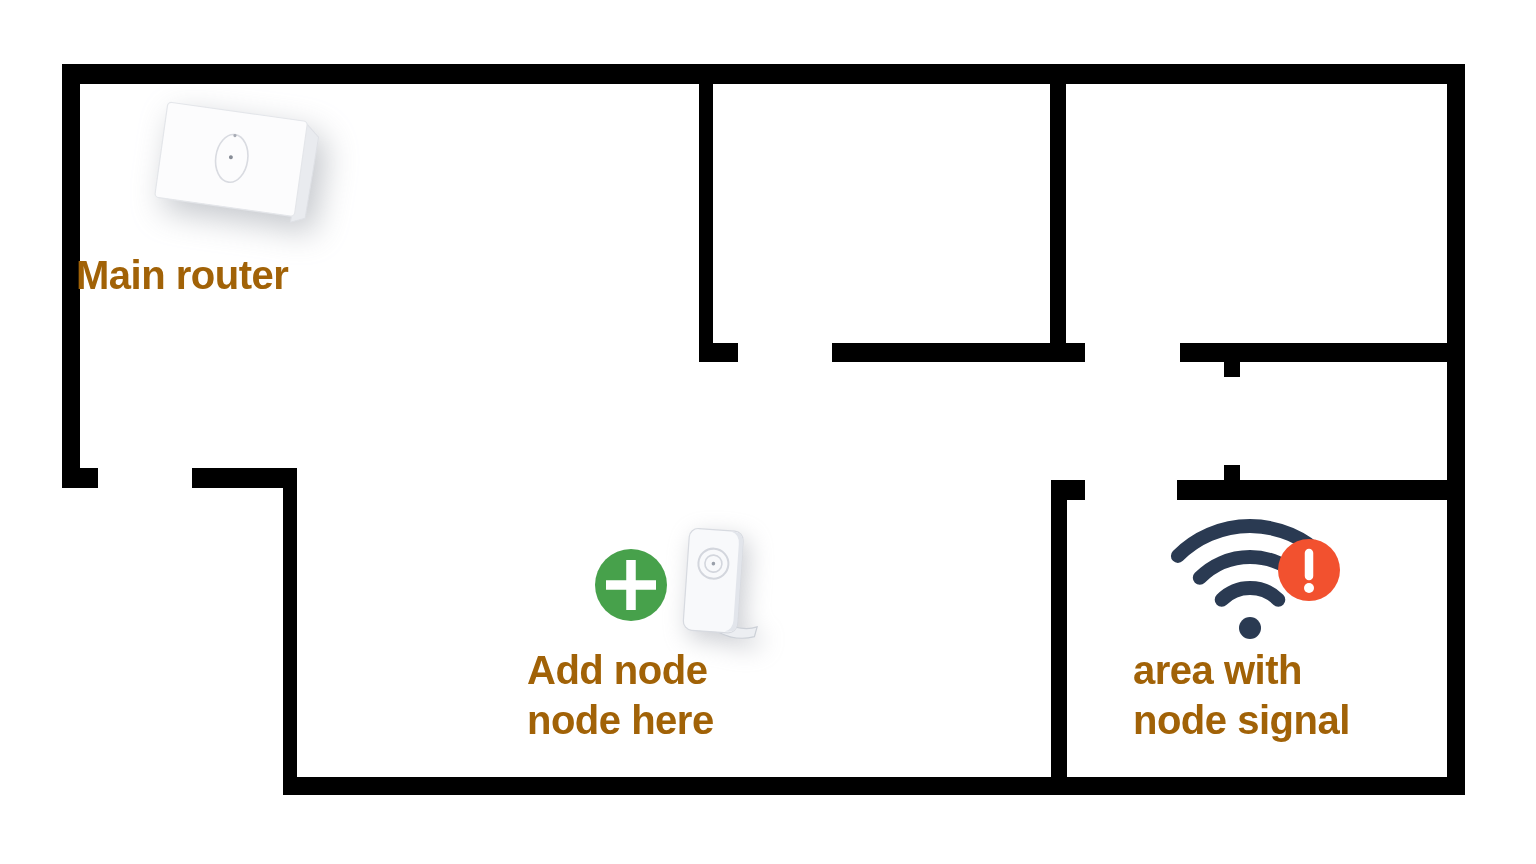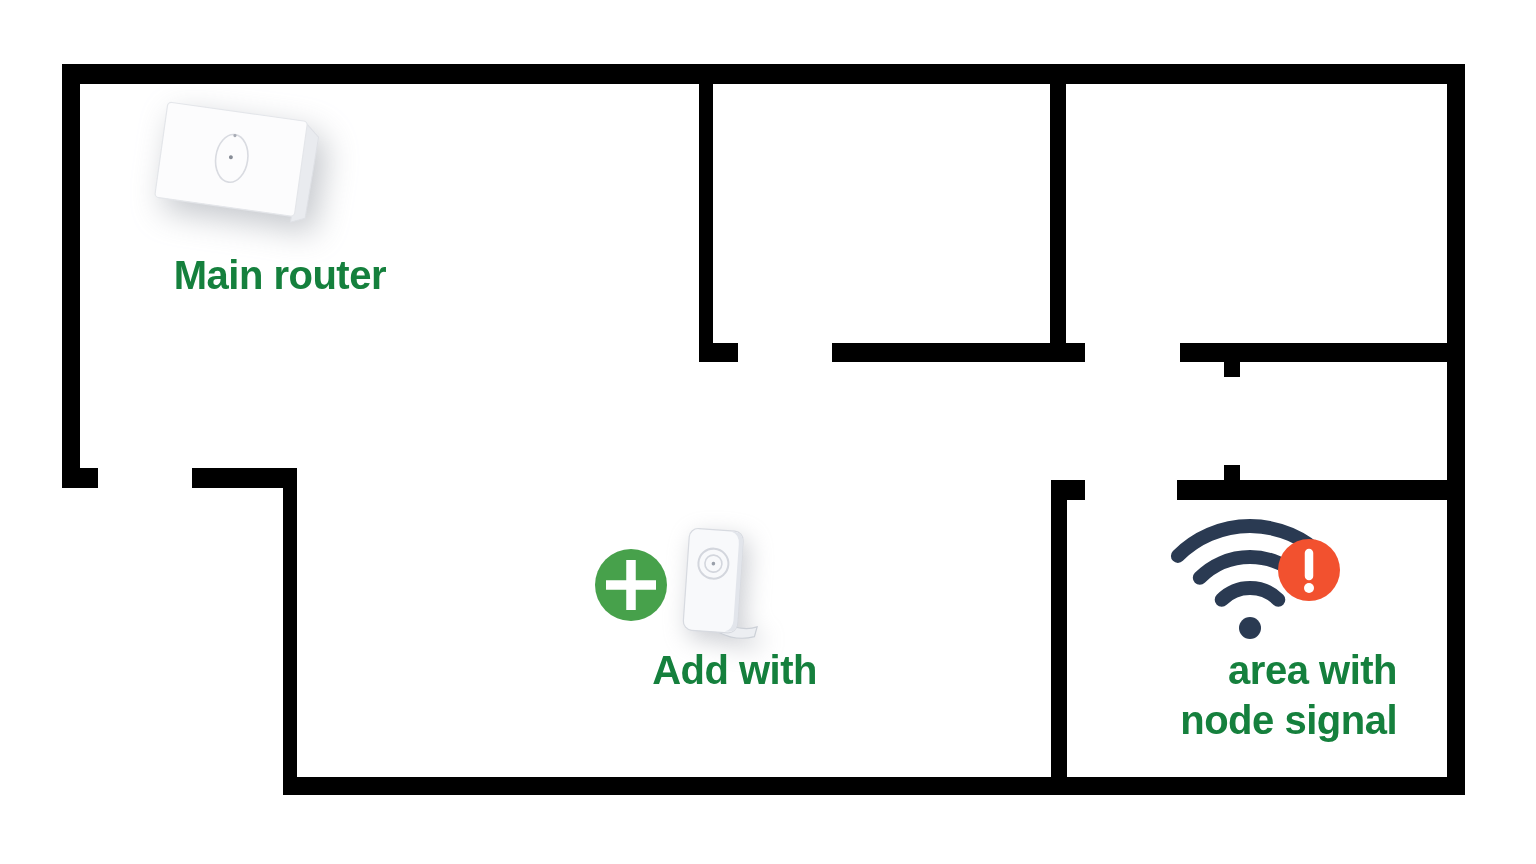--- a/index.html
+++ b/index.html
@@ -14,22 +14,22 @@
     background: #ffffff;
     overflow: hidden;
     font-family: "Liberation Sans", "DejaVu Sans", sans-serif;
   }
   .wall {
     position: absolute;
     background: #000000;
   }
   .label {
     position: absolute;
-    text-align: right;
-    color: #15803d;
+    text-align: left;
+    color: #a16207;
     font-weight: 800;
     font-size: 40px;
     line-height: 50px;
     letter-spacing: -0.5px;
     white-space: nowrap;
   }
   .icon-svg {
     position: absolute;
     display: block;
   }
@@ -91,35 +91,36 @@
 
       <path d="M66 7 Q 74 8 74 17 L 74 97 Q 74 106 66 107 L 62 107 Q 70 104 70 95 L 70 19 Q 70 9 62 7 Z" fill="#e2e5eb"></path>
 
       <circle cx="46" cy="40" r="15" fill="none" stroke="#d3d6dd" stroke-width="2"></circle>
       <circle cx="46" cy="40" r="8.5" fill="none" stroke="#d3d6dd" stroke-width="1.6"></circle>
       <circle cx="46" cy="40" r="1.8" fill="#9aa0aa"></circle>
     </g>
   </svg>
 
   <div class="label" style="left:527px; top:645px; width:290px;">
-    <div>Add with</div>
+    <div>Add node</div>
+    <div>node here</div>
   </div>
 
   <svg id="wifi-weak-signal-icon" class="icon-svg" style="left:1163px; top:513px;" width="190" height="140" viewBox="0 0 190 140">
     <g stroke="#2a3a52" stroke-width="14" stroke-linecap="round" fill="none">
       <path d="M 14.9 42.9 A 102 102 0 0 1 159.1 42.9"></path>
       <path d="M 36.8 64.8 A 71 71 0 0 1 137.2 64.8"></path>
       <path d="M 58.7 86.7 A 40 40 0 0 1 115.3 86.7"></path>
     </g>
     <circle cx="87" cy="115" r="11" fill="#2a3a52"></circle>
     <g>
       <circle cx="146" cy="57" r="31" fill="#f2512f"></circle>
       <path d="M146 40 V 63" stroke="#ffffff" stroke-width="8.5" stroke-linecap="round"></path>
       <circle cx="146" cy="75" r="5" fill="#ffffff"></circle>
     </g>
   </svg>
 
-  <div class="label" style="left:1107px; top:645px; width:290px;">
+  <div class="label" style="left:1133px; top:645px; width:290px;">
     <div>area with</div>
     <div>node signal</div>
   </div>
 
 </div>
 
 </body></html>

